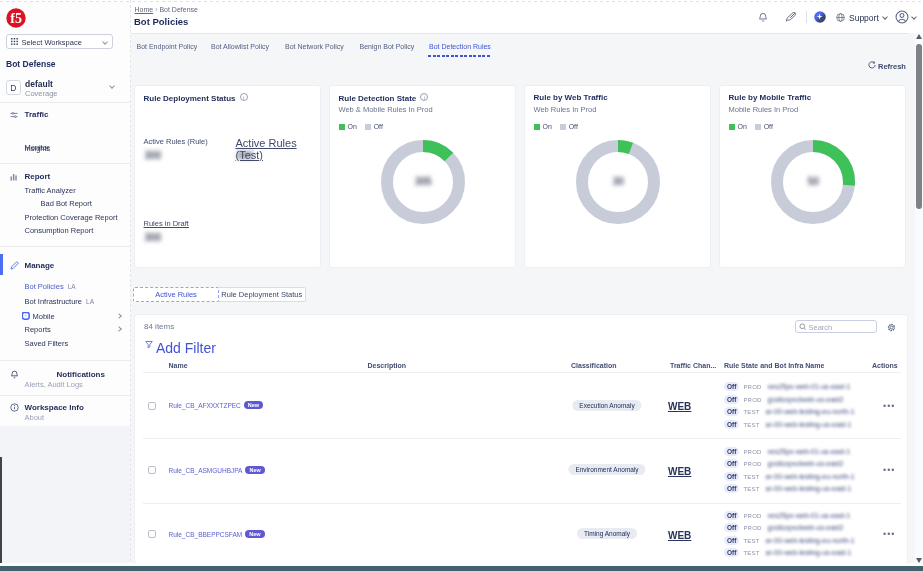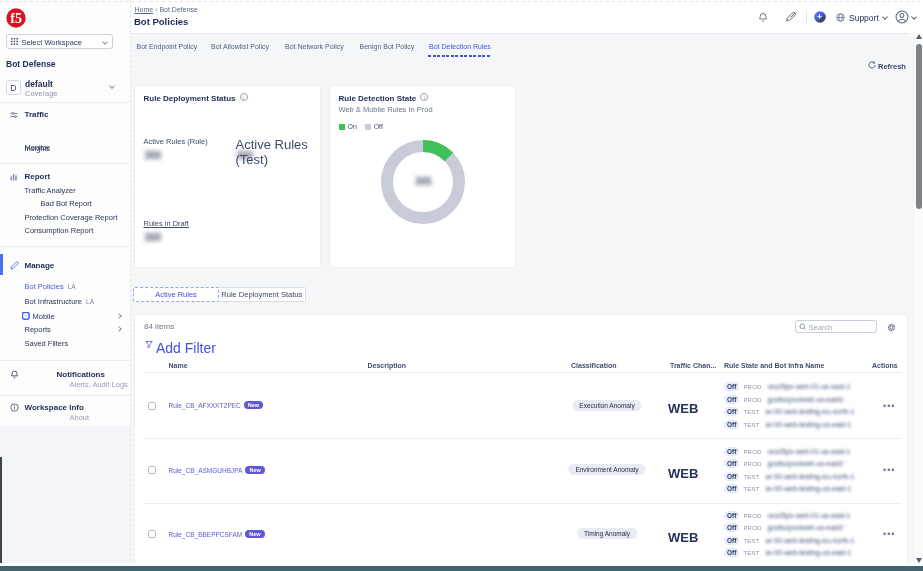--- a/index.html
+++ b/index.html
@@ -4,21 +4,21 @@
 <style>
 * { margin:0; padding:0; box-sizing:border-box; }
 html,body { width:923px; height:571px; overflow:hidden; background:#fff; font-family:"Liberation Sans", sans-serif; }
 #app { position:relative; width:923px; height:571px; overflow:hidden; background:#f5f6f8; }
 .abs { position:absolute; }
 
 #sidebar { position:absolute; left:0; top:0; width:131px; height:571px; background:#fdfdfe; border-right:1px dashed #e3e5ea; }
 #sidebar .divider { position:absolute; left:0; width:131px; height:1px; background:#e9ebf0; }
 .navtxt { position:absolute; left:24.5px; color:#2b3558; font-size:7.5px; white-space:nowrap; }
 .navhead { position:absolute; left:24.5px; color:#1e2a58; font-size:8px; font-weight:bold; white-space:nowrap; }
-.navsub { position:absolute; left:24.5px; color:#9aa1b5; font-size:7.5px; white-space:nowrap;margin-left:45px; }
+.navsub { position:absolute; left:24.5px; color:#9aa1b5; font-size:7.5px; white-space:nowrap; }
 .la { color:#7c849c; font-size:6.5px; margin-left:4px; }
 .chev-r { position:absolute; left:117px; width:4px; height:4px; border-right:1px solid #8d95a9; border-top:1px solid #8d95a9; transform:rotate(45deg); }
 
 #topbar { position:absolute; left:131px; top:0; width:792px; height:33px; background:#fff; }
 #tabstrip { position:absolute; left:131px; top:33px; width:374px; height:24px; }
 .tab { position:absolute; top:9.5px; font-size:7px; color:#525e80; white-space:nowrap; }
 
 .card { position:absolute; top:85px; height:183px; background:#fff; border-radius:3px; border:1px solid #eeeff3; }
 .cardtitle { position:absolute; left:9px; top:7px; font-size:8px; font-weight:bold; color:#1e2a58; white-space:nowrap; }
 .cardsub { position:absolute; left:9px; top:19px; font-size:7.5px; color:#6a7390; white-space:nowrap; }
@@ -26,21 +26,21 @@
 .lsq { display:inline-block; width:6px; height:6px; margin-right:3px; vertical-align:-1px; }
 .blur1 { filter:blur(2px); color:#4a4f66; font-weight:bold; }
 .info { display:inline-block; width:8px; height:8px; border:1px solid #9aa1b3; border-radius:50%; color:#9aa1b3; font-size:6px; text-align:center; line-height:8px; font-weight:normal; vertical-align:1px; margin-left:4px; }
 
 #panel { position:absolute; left:133.5px; top:313.5px; width:774px; height:250px; background:#fff; border-radius:3px; border:1px solid #eeeff3; }
 .th { position:absolute; top:47px; font-size:7px; color:#434e70; font-weight:bold; white-space:nowrap; }
 .rowline { position:absolute; left:8px; width:758px; height:1px; background:#eceef2; }
 .name { position:absolute; font-size:6.5px; color:#5a60d4; white-space:nowrap; }
 .newb { display:inline-block; background:#5f58d2; color:#fff; font-size:5.5px; font-weight:bold; border-radius:7px; padding:1px 4px; margin-left:3px; vertical-align:1px; }
 .pill { position:absolute; background:#e9ebf3; border-radius:8px; font-size:6.5px; color:#212c55; padding:2px 7px; white-space:nowrap; }
-.webtxt { position:absolute; font-size:13px; color:#28335c; font-weight:bold; }
+.webtxt { position:absolute; font-size:10px; color:#28335c; font-weight:bold;text-decoration:underline; }
 .sline { position:absolute; font-size:6.5px; white-space:nowrap; }
 .offb { display:inline-block; background:#e7eafb; color:#2b3a67; font-weight:bold; border-radius:5px; padding:1px 3px; font-size:6.5px; }
 .envk { color:#8d95a9; margin-left:4px; font-size:6px; letter-spacing:0.2px; }
 .blurt { color:#3a4a7a; filter:blur(1.6px); margin-left:6px; font-size:7px; }
 .cbox { position:absolute; width:8px; height:8px; background:#fff; border:1px solid #b9bfcd; border-radius:2px; }
 .dots { position:absolute; left:880px; font-size:9px; color:#6a7390; letter-spacing:1px; }
 
 .donut { position:absolute; }
 </style>
 </head>
@@ -195,35 +195,55 @@
   <div class="abs" style="left:914.5px; top:33px; width:8px; height:533px; background:#fafbfc;"></div>
   <div class="abs" style="left:915.5px; top:34px; width:0; height:0; border-left:3.5px solid transparent; border-right:3.5px solid transparent; border-bottom:5px solid #595d61;"></div>
   <div class="abs" style="left:915.5px; top:44px; width:6.5px; height:165px; background:#7f8285; border-radius:3px;"></div>
   <div class="abs" style="left:915.5px; top:558px; width:0; height:0; border-left:3.5px solid transparent; border-right:3.5px solid transparent; border-top:5px solid #595d61;"></div>
 
   <div class="abs" style="left:131px; top:32.5px; width:777px; height:1px; background:#e4e6eb;"></div>
 
   <div class="card" id="card1" style="left:133.5px; width:187.5px;">
     <div class="cardtitle">Rule Deployment Status<span class="info">i</span></div>
     <div class="abs" style="left:9px; top:51px; font-size:7.5px; color:#3f4a6e;">Active Rules (Rule)</div>
-    <div class="abs" style="left:101px; top:51px; font-size:13px; color:#3f4a6e;">Active Rules (Test)</div>
+    <div class="abs" style="left:101px; top:51px; font-size:11px; color:#3f4a6e;text-decoration:underline;">Active Rules (Test)</div>
     <div class="abs blur1" style="left:10px; top:64px; font-size:10px;">300</div>
     <div class="abs blur1" style="left:102px; top:64px; font-size:10px;">300</div>
     <div class="abs" style="left:9px; top:133px; font-size:7.5px; color:#3f4a6e; text-decoration:underline;">Rules in Draft</div>
     <div class="abs blur1" style="left:10px; top:146px; font-size:10px;">300</div>
   </div>
   <div class="card" id="card2" style="left:328.5px; width:187.5px;">
     <div class="cardtitle">Rule Detection State<span class="info">i</span></div>
     <div class="cardsub">Web &amp; Mobile Rules In Prod</div>
     <div class="legend"><span class="lsq" style="background:#3ec158;"></span>On&nbsp;&nbsp;&nbsp;&nbsp;<span class="lsq" style="background:#c8cdd9;"></span>Off</div>
     <svg class="donut" style="left:51.5px; top:54px;" width="84" height="84" viewBox="0 0 84 84">
       <circle cx="42" cy="42" r="36" fill="none" stroke="#c7ccd8" stroke-width="12"></circle>
       <circle cx="42" cy="42" r="36" fill="none" stroke="#3ec158" stroke-width="12" stroke-dasharray="28.9 226.2" transform="rotate(-90 42 42)"></circle>
     </svg>
     <div class="abs blur1" style="left:0; top:90px; width:187.5px; text-align:center; font-size:10px;">305</div>
+  </div>
+  <div class="card" id="card3" style="left:523.5px; width:187.5px;">
+    <div class="cardtitle">Rule by Web Traffic</div>
+    <div class="cardsub">Web Rules In Prod</div>
+    <div class="legend"><span class="lsq" style="background:#3ec158;"></span>On&nbsp;&nbsp;&nbsp;&nbsp;<span class="lsq" style="background:#c8cdd9;"></span>Off</div>
+    <svg class="donut" style="left:51.5px; top:54px;" width="84" height="84" viewBox="0 0 84 84">
+      <circle cx="42" cy="42" r="36" fill="none" stroke="#c7ccd8" stroke-width="12"></circle>
+      <circle cx="42" cy="42" r="36" fill="none" stroke="#3ec158" stroke-width="12" stroke-dasharray="13.2 226.2" transform="rotate(-90 42 42)"></circle>
+    </svg>
+    <div class="abs blur1" style="left:0; top:90px; width:187.5px; text-align:center; font-size:10px;">30</div>
+  </div>
+  <div class="card" id="card4" style="left:718.5px; width:187.5px;">
+    <div class="cardtitle">Rule by Mobile Traffic</div>
+    <div class="cardsub">Mobile Rules In Prod</div>
+    <div class="legend"><span class="lsq" style="background:#3ec158;"></span>On&nbsp;&nbsp;&nbsp;&nbsp;<span class="lsq" style="background:#c8cdd9;"></span>Off</div>
+    <svg class="donut" style="left:51.5px; top:54px;" width="84" height="84" viewBox="0 0 84 84">
+      <circle cx="42" cy="42" r="36" fill="none" stroke="#c7ccd8" stroke-width="12"></circle>
+      <circle cx="42" cy="42" r="36" fill="none" stroke="#3ec158" stroke-width="12" stroke-dasharray="59.7 226.2" transform="rotate(-90 42 42)"></circle>
+    </svg>
+    <div class="abs blur1" style="left:0; top:90px; width:187.5px; text-align:center; font-size:10px;">50</div>
   </div>
 
   <div class="abs" style="left:133px; top:286.5px; width:86px; height:15px; background:#fff; border:1px dashed #95a4ea; border-radius:2px; color:#4053d6; font-size:7.5px; text-align:center; line-height:13px; white-space:nowrap;">Active Rules</div>
   <div class="abs" style="left:219px; top:286.5px; width:86.5px; height:15px; background:#fff; border:1px solid #d9dce4; border-left:none; border-radius:0 2px 2px 0; color:#3c466b; font-size:7.5px; text-align:center; line-height:13px; white-space:nowrap;">Rule Deployment Status</div>
 
   <div id="panel">
     <div class="abs" style="left:9.5px; top:7px; font-size:8px; color:#6e7794;">84 items</div>
     <div class="abs" style="left:660.5px; top:5px; width:82px; height:13px; background:#fff; border:1px solid #c9cee0; border-radius:3px;"></div>
     <svg class="abs" style="left:664.5px; top:8px;" width="7.5" height="7.5" viewBox="0 0 16 16" fill="none" stroke="#6e7794" stroke-width="1.6">
       <circle cx="7" cy="7" r="5"></circle>

